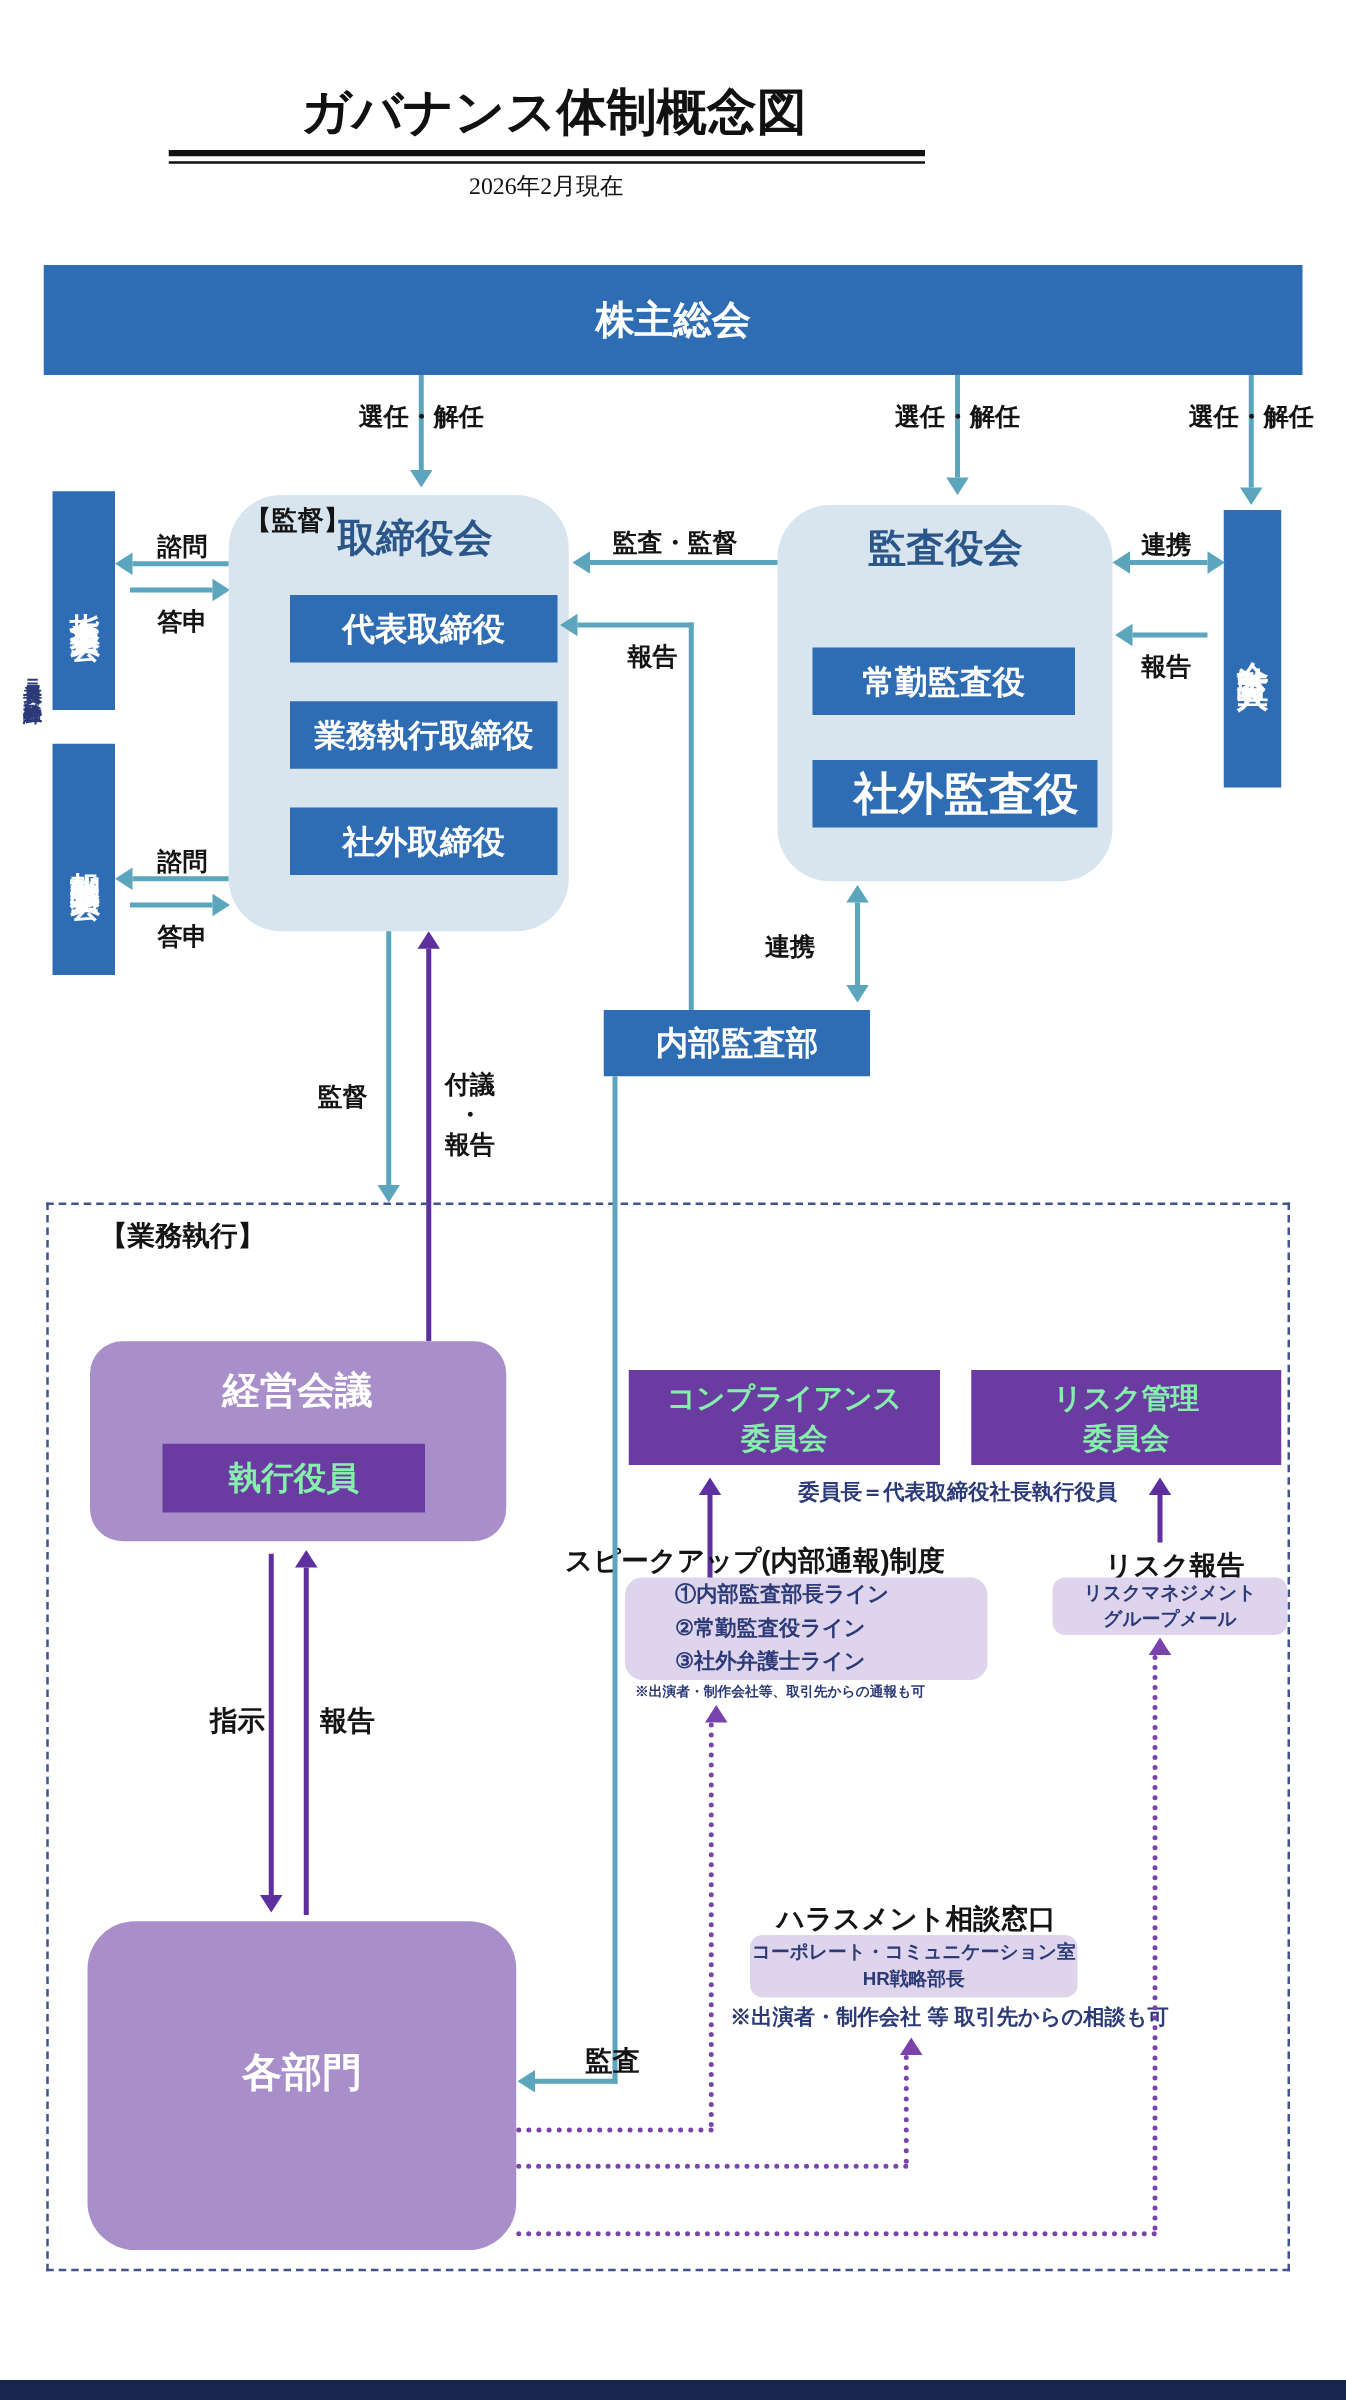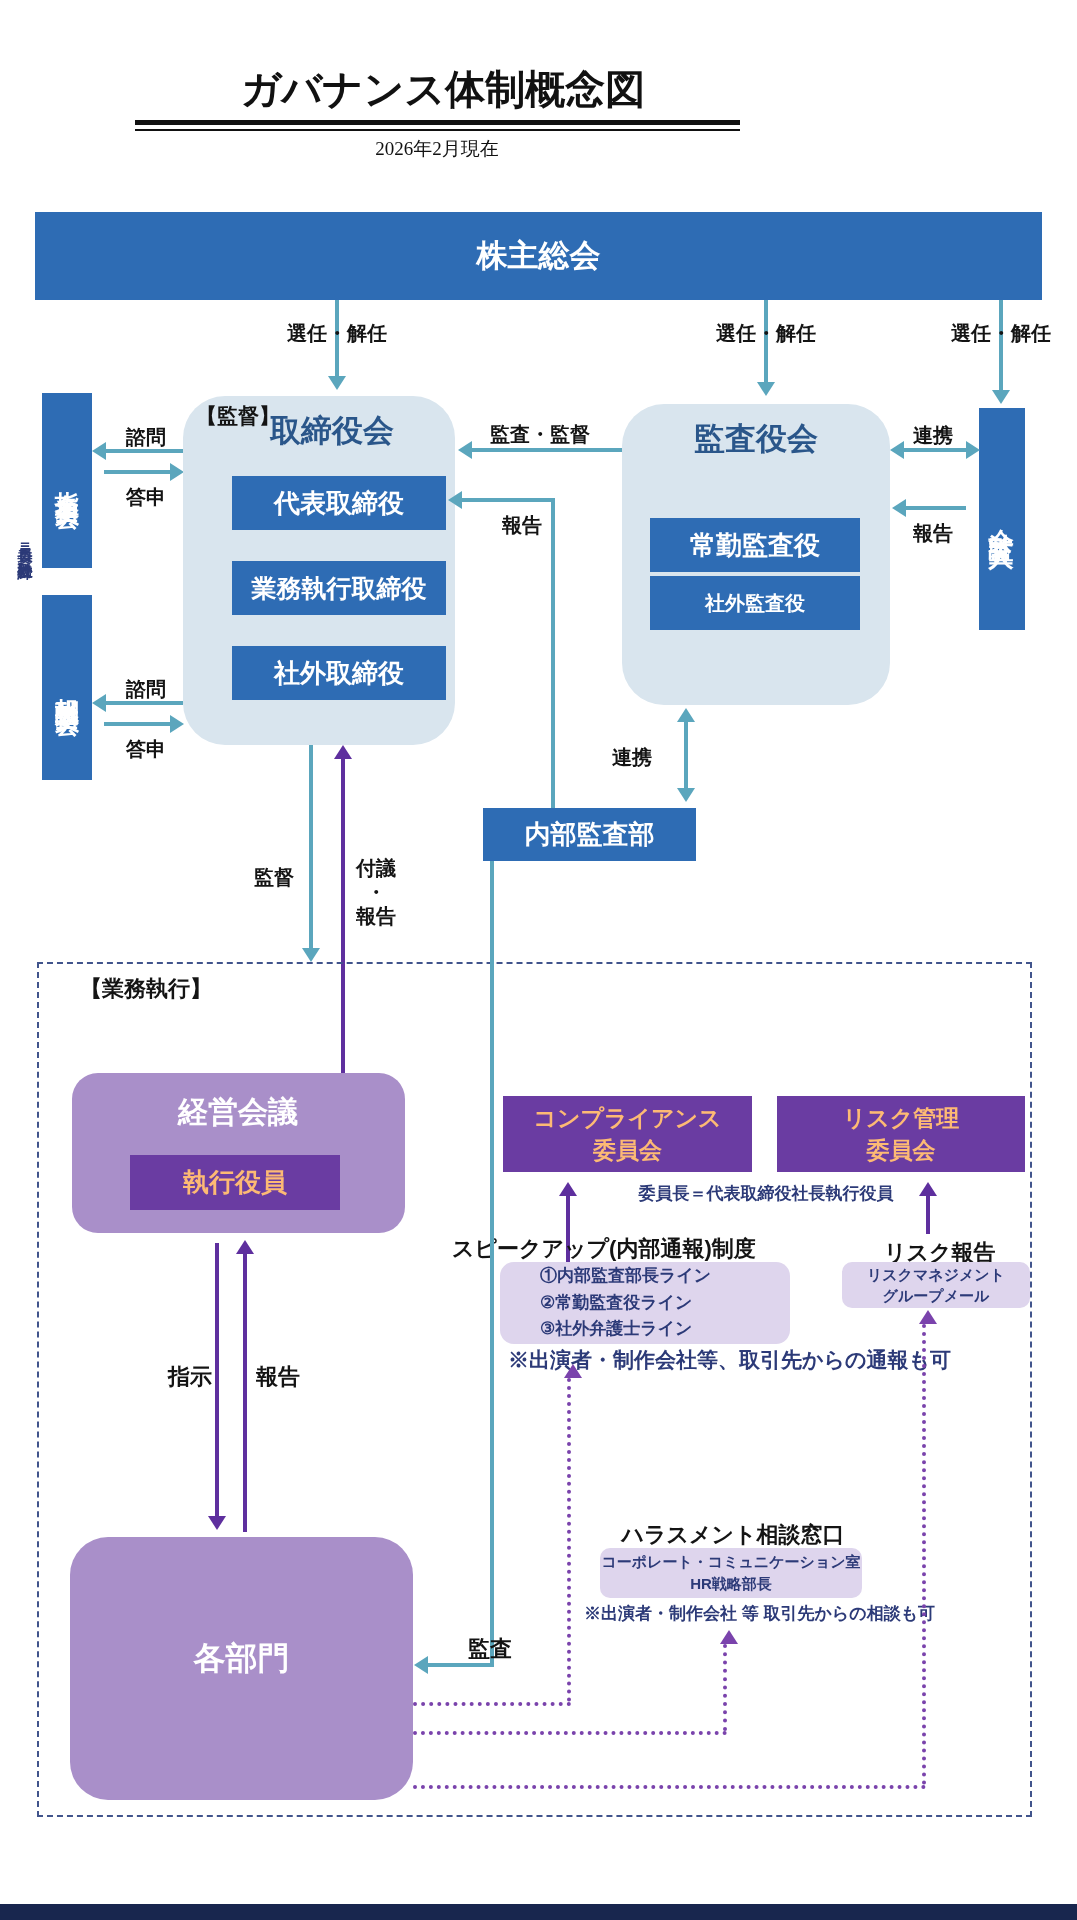--- a/index.html
+++ b/index.html
@@ -3,21 +3,21 @@
 <meta charset="utf-8">
 <style>
   html,body{margin:0;padding:0;background:#fff;}
   #canvas{position:relative;width:1077px;height:1920px;background:#ffffff;overflow:hidden;
           font-family:"Liberation Sans", sans-serif;}
   .abs{position:absolute;}
   
   .bb{position:absolute;background:#2e6cb4;color:#fff;font-weight:700;
       display:flex;align-items:center;justify-content:center;text-align:center;}
   .panel{position:absolute;background:#d9e5ee;border-radius:42px;}
-  .pp{position:absolute;background:#6a3ca2;color:#fdba74;font-weight:700;
+  .pp{position:absolute;background:#6a3ca2;color:#86efac;font-weight:700;
       display:flex;align-items:center;justify-content:center;text-align:center;}
   .lav{position:absolute;background:#a98fc9;border-radius:26px;}
   .pale{position:absolute;background:#ded5ed;color:#2c3a78;font-weight:700;border-radius:14px;
         display:flex;align-items:center;justify-content:center;text-align:center;}
   .vt{writing-mode:vertical-rl;text-orientation:upright;}
   
   .lbl{position:absolute;font-weight:700;color:#141414;white-space:nowrap;font-size:20px;}
   .cx{transform:translateX(-50%);}
   .navy{color:#2c3a78;}
   .ml{white-space:pre-line;}
@@ -85,21 +85,21 @@
   <div class="panel" style="left:183px;top:396px;width:272px;height:349px;"></div>
   <div class="lbl" style="left:196px;top:402px;font-size:21px;">【監督】</div>
   <div class="lbl cx" style="left:332px;top:410px;font-size:31px;color:#2a568a;">取締役会</div>
   <div class="bb" style="left:232px;top:476px;width:214px;height:54px;font-size:26px;">代表取締役</div>
   <div class="bb" style="left:232px;top:561px;width:214px;height:54px;font-size:25px;">業務執行取締役</div>
   <div class="bb" style="left:232px;top:646px;width:214px;height:54px;font-size:26px;">社外取締役</div>
 
   <div class="panel" style="left:622px;top:404px;width:268px;height:301px;"></div>
   <div class="lbl cx" style="left:756px;top:418px;font-size:31px;color:#2a568a;">監査役会</div>
   <div class="bb" style="left:650px;top:518px;width:210px;height:54px;font-size:26px;">常勤監査役</div>
-  <div class="bb" style="left:650px;top:576px;width:210px;height:54px;font-size:20px;">社外監査役</div>
+  <div class="bb" style="left:650px;top:608px;width:210px;height:54px;font-size:36px;padding-left:18px;">社外監査役</div>
 
   <div class="bb vt" style="left:979px;top:408px;width:46px;height:222px;font-size:25px;letter-spacing:4px;">会計監査人</div>
 
   <div class="lbl cx" style="left:540px;top:421px;">監査・監督</div>
   <div class="hl teal" style="left:472px;top:448px;width:150px;"></div>
   <div class="ah ah-left-t" style="left:458px;top:441px;"></div>
 
   <div class="vl teal" style="left:551px;top:498px;height:310px;"></div>
   <div class="hl teal" style="left:462px;top:498px;width:93px;"></div>
   <div class="ah ah-left-t" style="left:448px;top:491px;"></div>
@@ -152,21 +152,21 @@
 
   <div class="vl purp" style="left:566px;top:1196px;height:88px;"></div>
   <div class="ah ah-up-p" style="left:559px;top:1182px;"></div>
   <div class="vl purp" style="left:926px;top:1196px;height:38px;"></div>
   <div class="ah ah-up-p" style="left:919px;top:1182px;"></div>
 
   <div class="lbl" style="left:452px;top:1234px;font-size:22px;">スピークアップ(内部通報)制度</div>
   <div class="pale ml" style="left:500px;top:1262px;width:290px;height:82px;font-size:17px;line-height:1.55;justify-content:flex-start;padding-left:40px;box-sizing:border-box;text-align:left;">①内部監査部長ライン
 ②常勤監査役ライン
 ③社外弁護士ライン</div>
-  <div class="lbl navy" style="left:508px;top:1346px;font-size:21px;">※出演者・制作会社等、取引先からの通報も可</div>
+  <div class="lbl navy" style="left:508px;top:1346px;font-size:11px;">※出演者・制作会社等、取引先からの通報も可</div>
 
   <div class="lbl" style="left:884px;top:1238px;font-size:22px;">リスク報告</div>
   <div class="pale ml" style="left:842px;top:1262px;width:188px;height:46px;font-size:15px;line-height:1.4;border-radius:10px;">リスクマネジメント
 グループメール</div>
 
   <div class="lbl cx" style="left:733px;top:1520px;font-size:22px;">ハラスメント相談窓口</div>
   <div class="pale ml" style="left:588px;top:1548px;width:262px;height:50px;font-size:15px;line-height:1.45;border-radius:10px;margin-left:12px;">コーポレート・コミュニケーション室
 HR戦略部長</div>
   <div class="lbl navy" style="left:584px;top:1602px;font-size:17px;">※出演者・制作会社 等 取引先からの相談も可</div>
 

